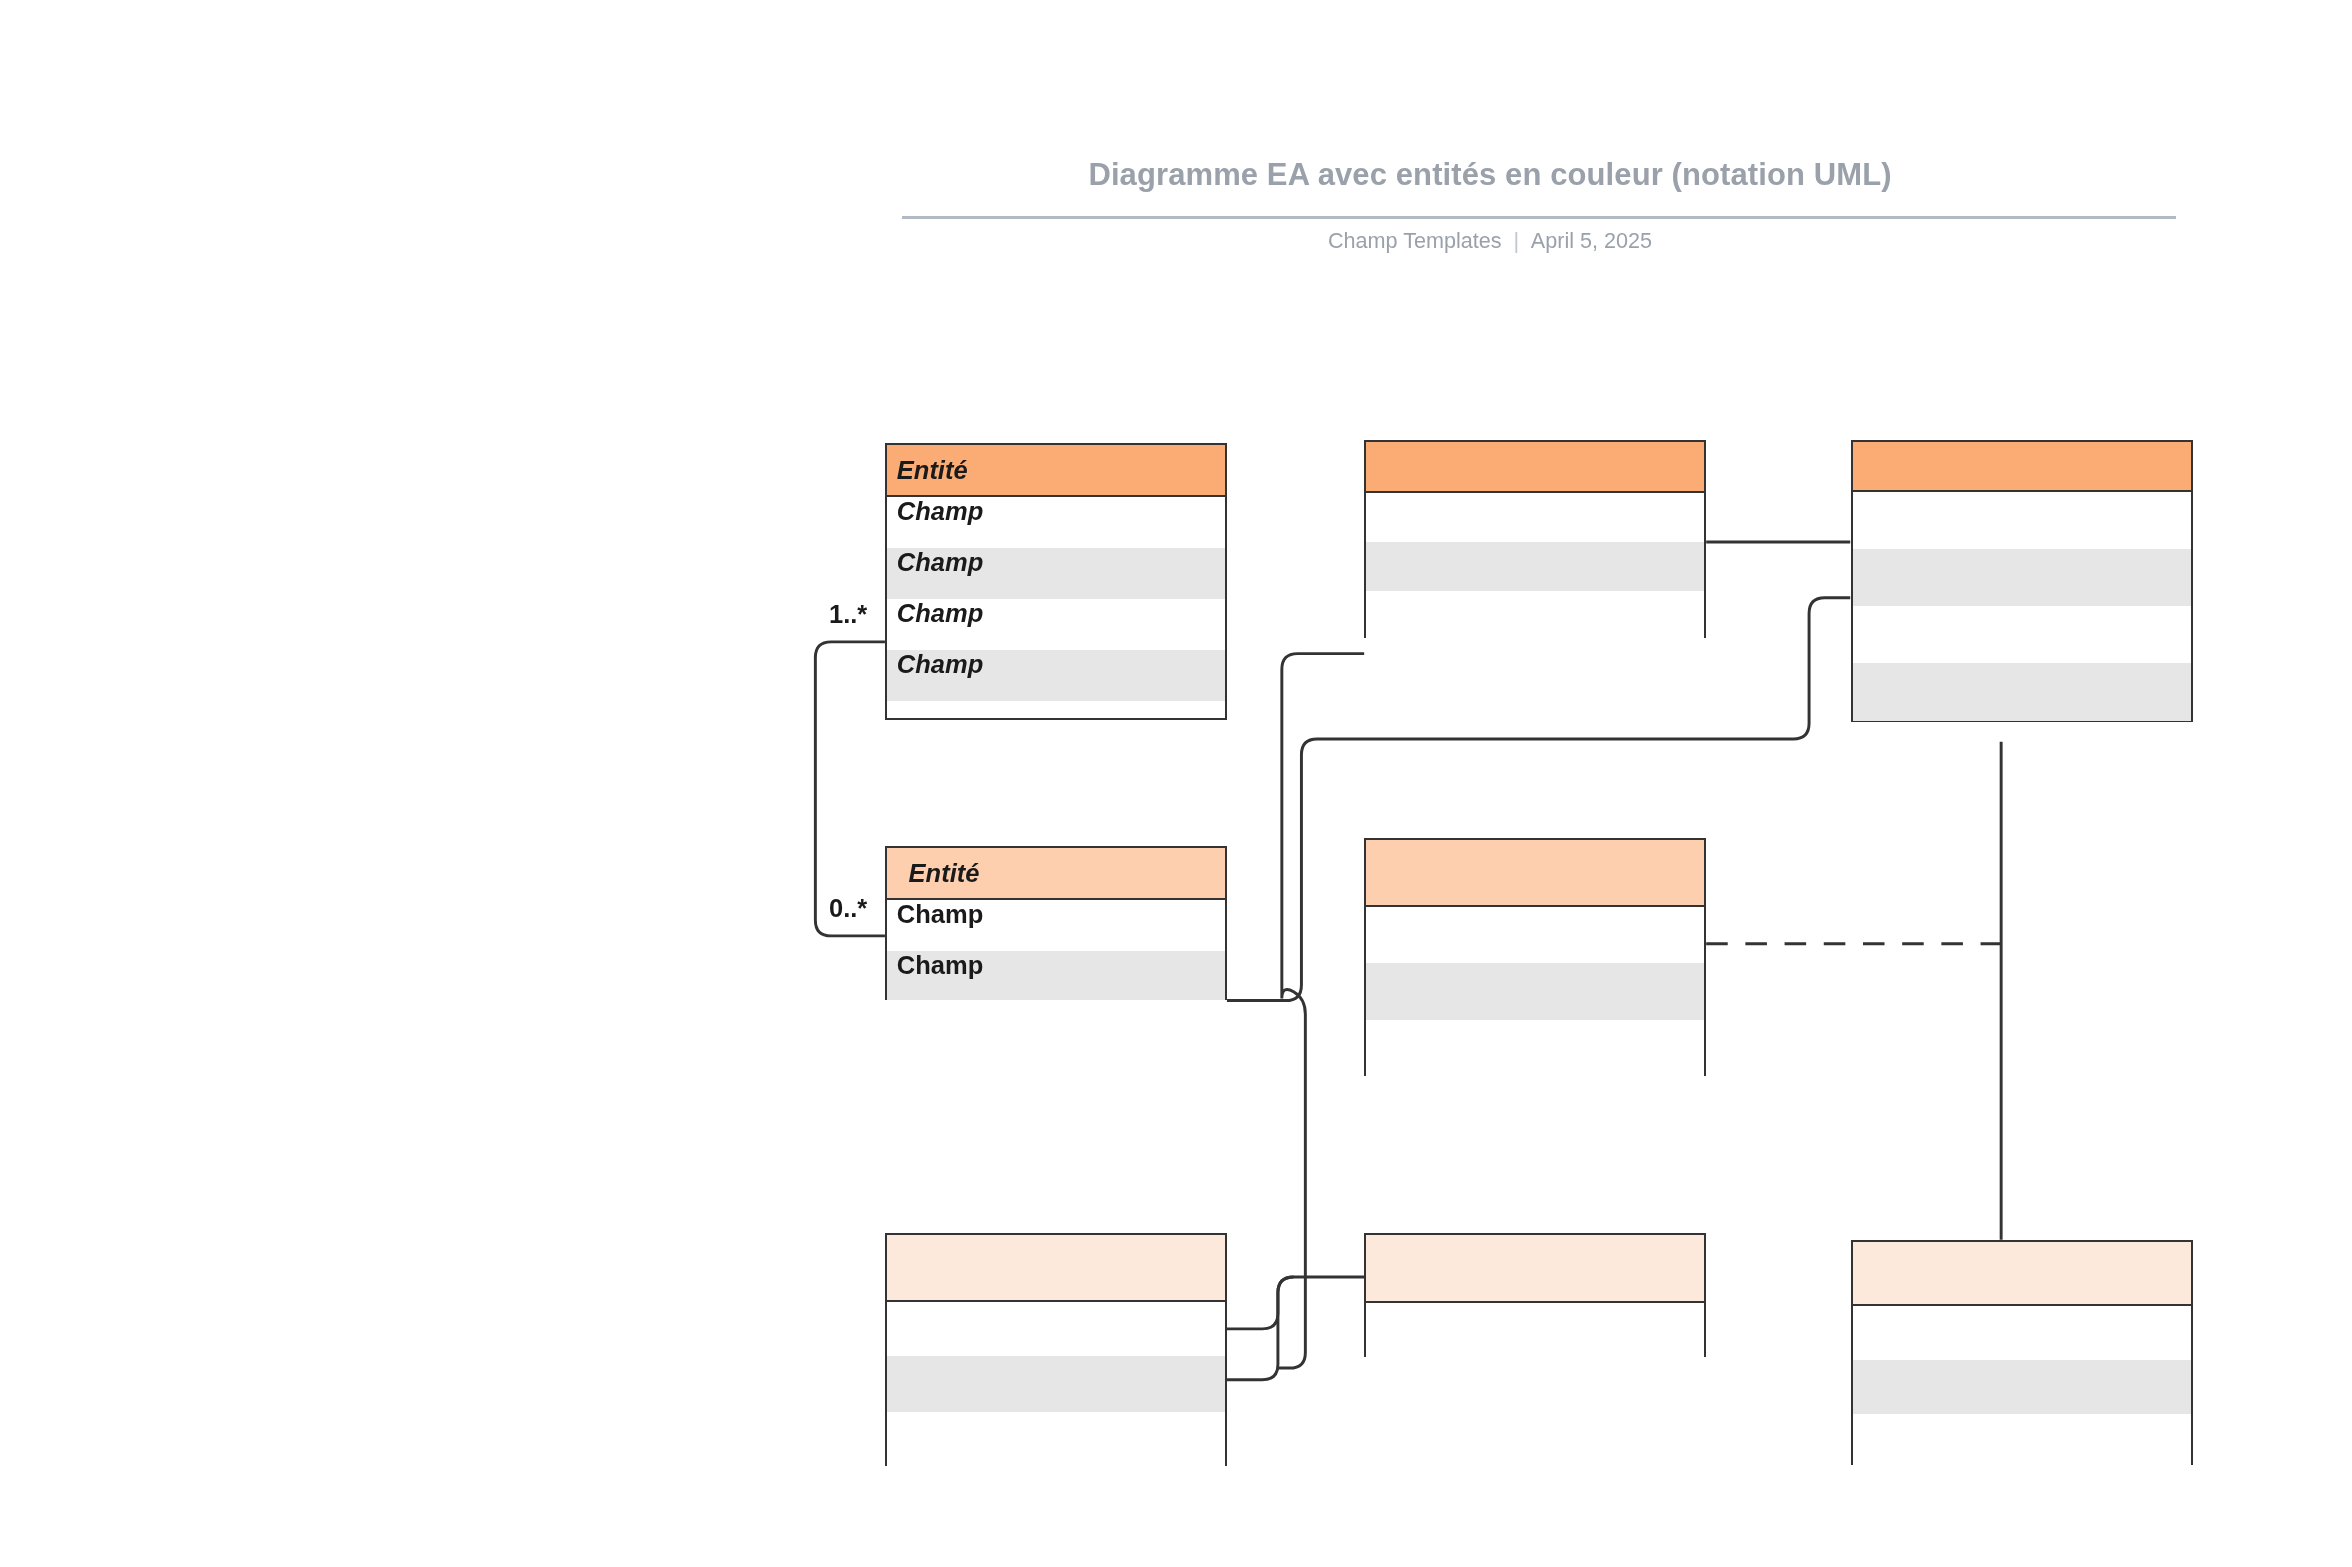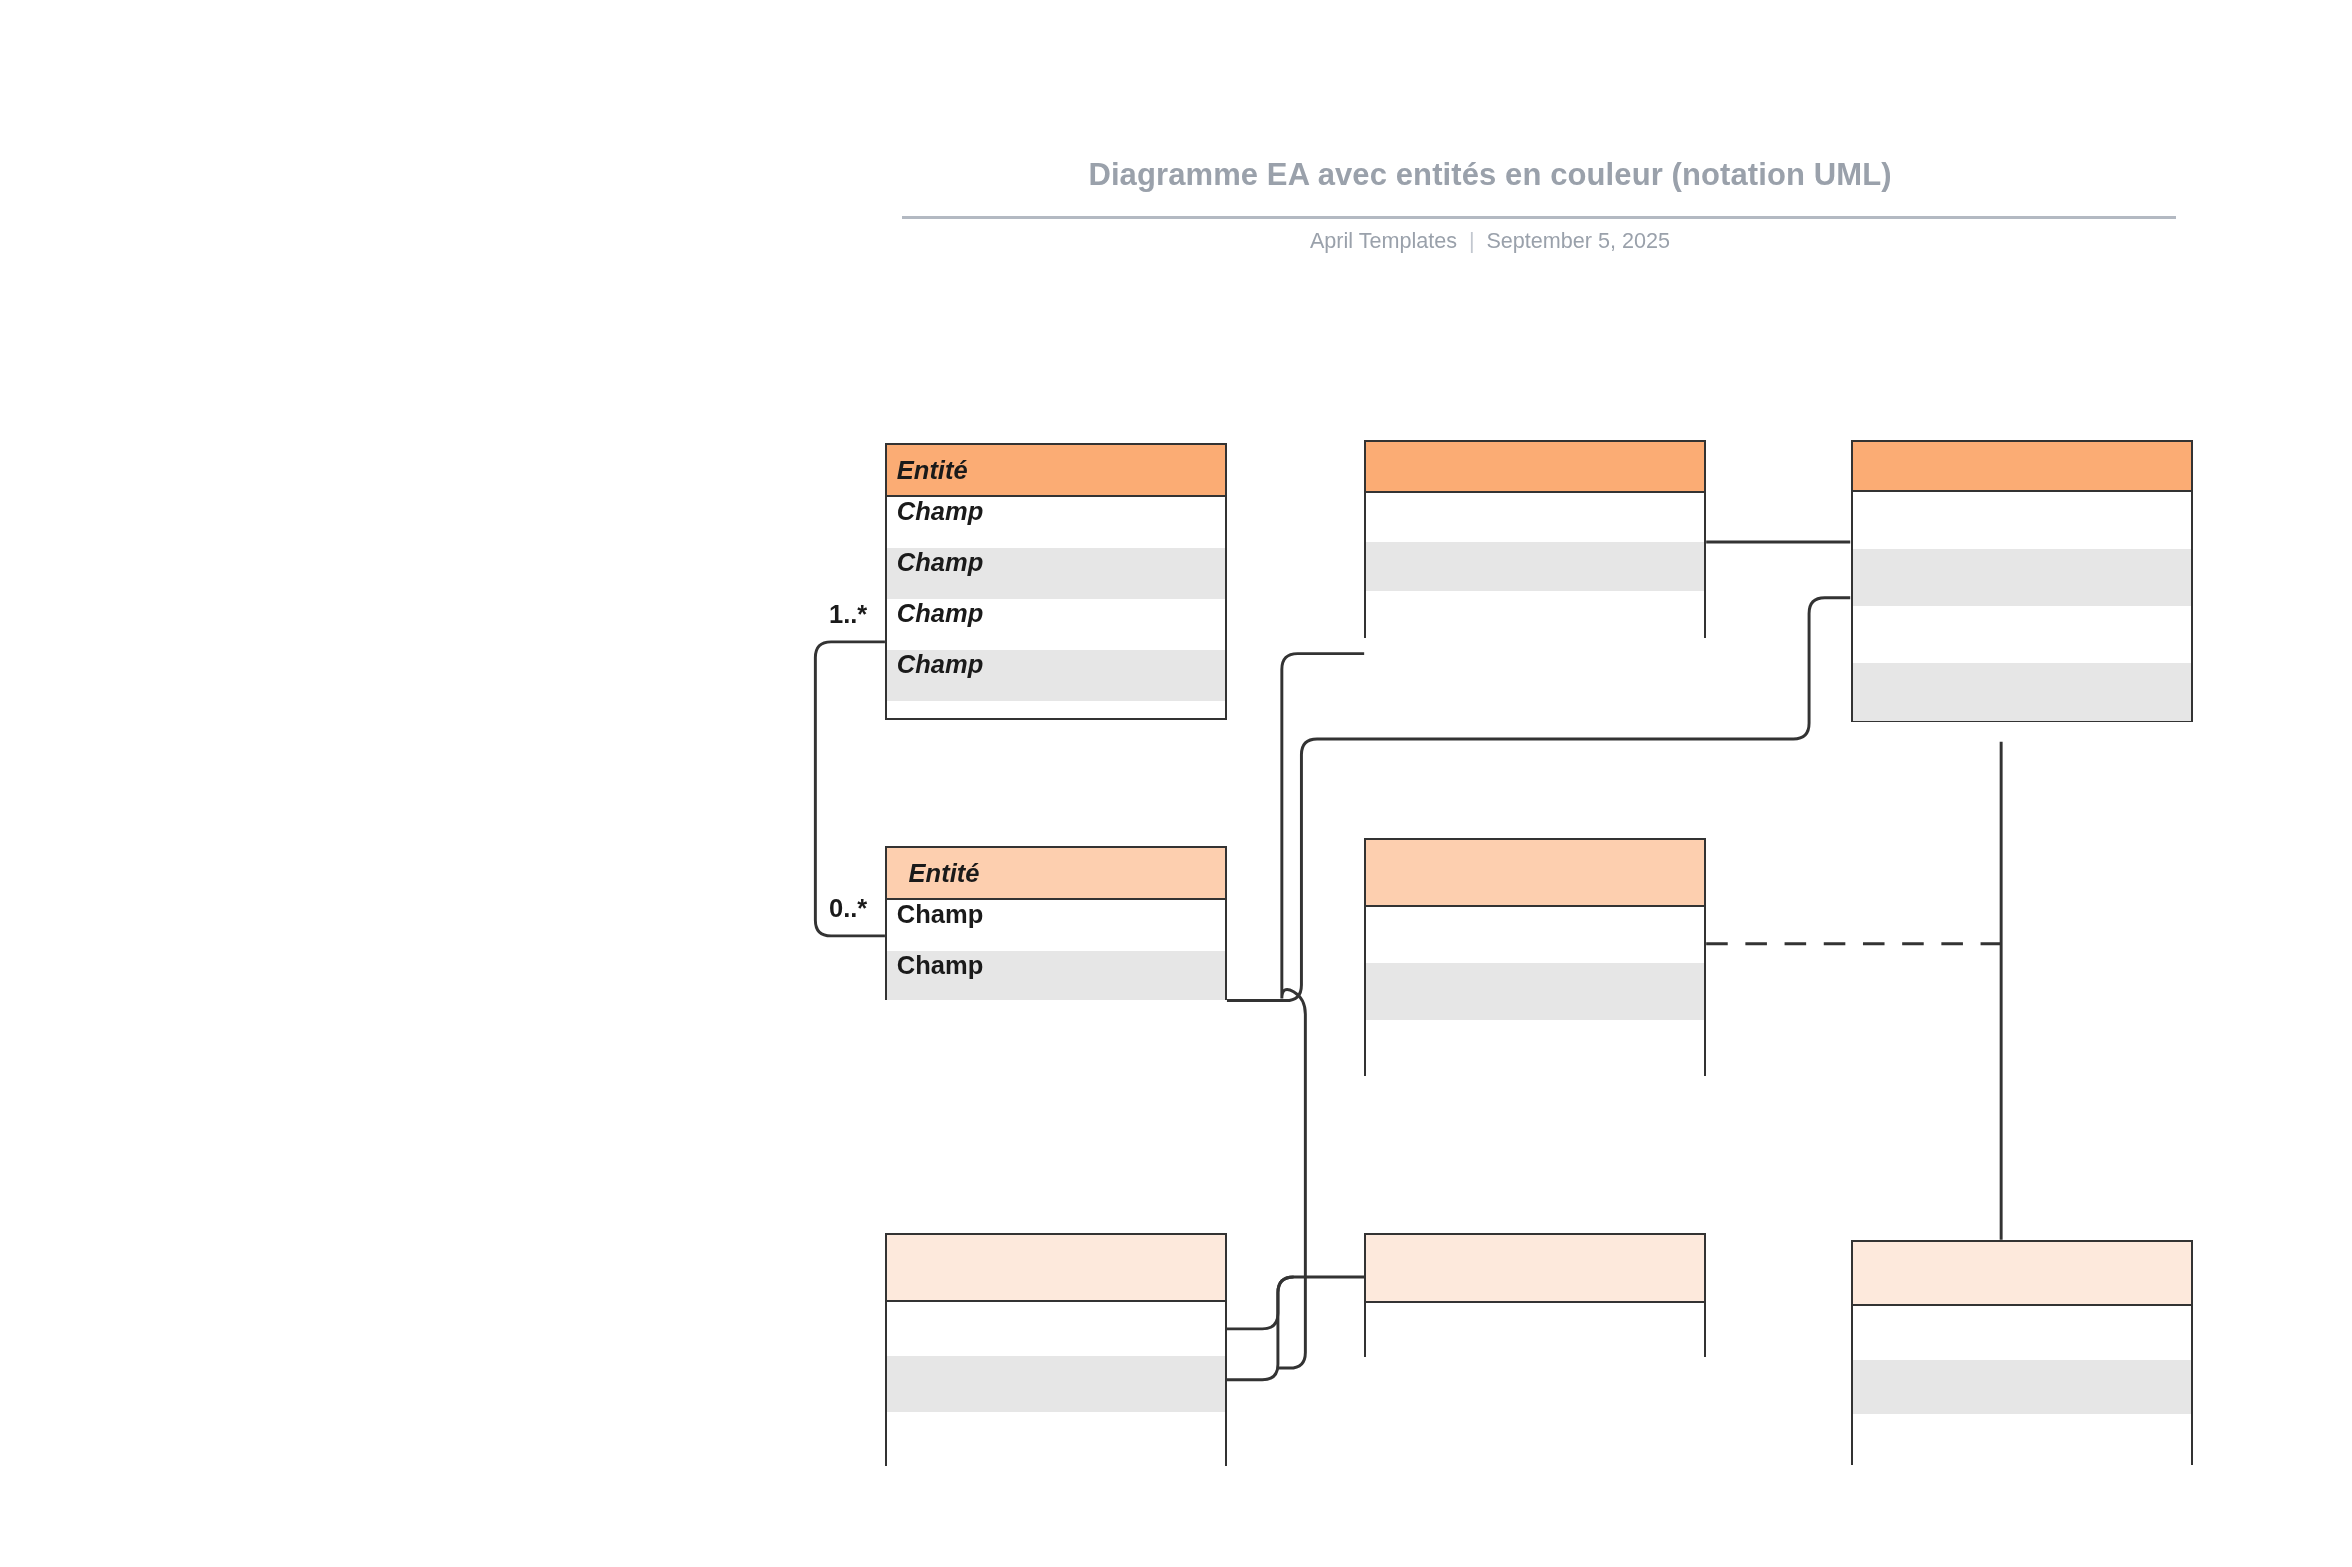--- a/index.html
+++ b/index.html
@@ -128,21 +128,21 @@
     white-space: nowrap;
   }
 </style>
 </head>
 <body>
 
 <div id="header-block">
   <div id="page-title">Diagramme EA avec entités en couleur (notation UML)</div>
   <div id="title-rule"></div>
   <div id="subtitle-row">
-    <span>April Templates</span><span class="sep">|</span><span>September 5, 2025</span>
+    <span>Champ Templates</span><span class="sep">|</span><span>April 5, 2025</span>
   </div>
 </div>
 
 <div id="diagram-canvas">
 
   <svg id="connector-layer" width="2352" height="1567" viewBox="0 0 2400 1599" fill="none">
 
     <path d="M 903 655 L 848 655 Q 832 655 832 671 L 832 939 Q 832 955 848 955 L 903 955" stroke="#333333" stroke-width="3" fill="none"></path>
 
     <path d="M 1741 553 L 1888 553" stroke="#333333" stroke-width="3" fill="none"></path>

